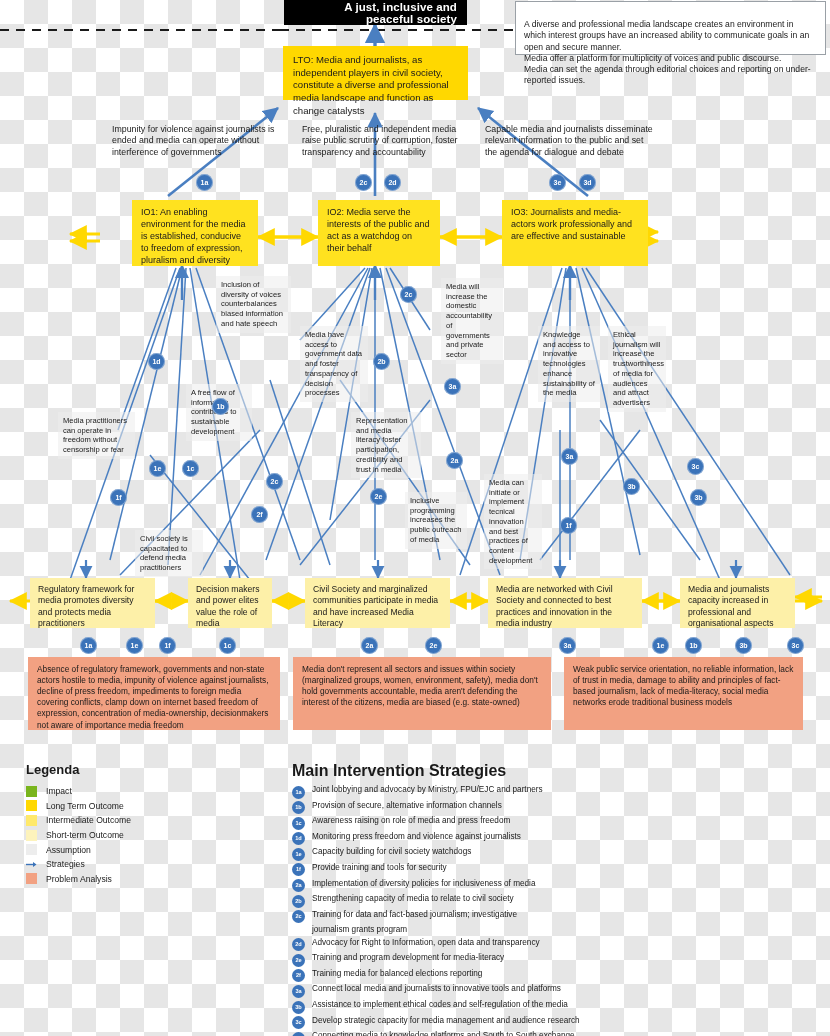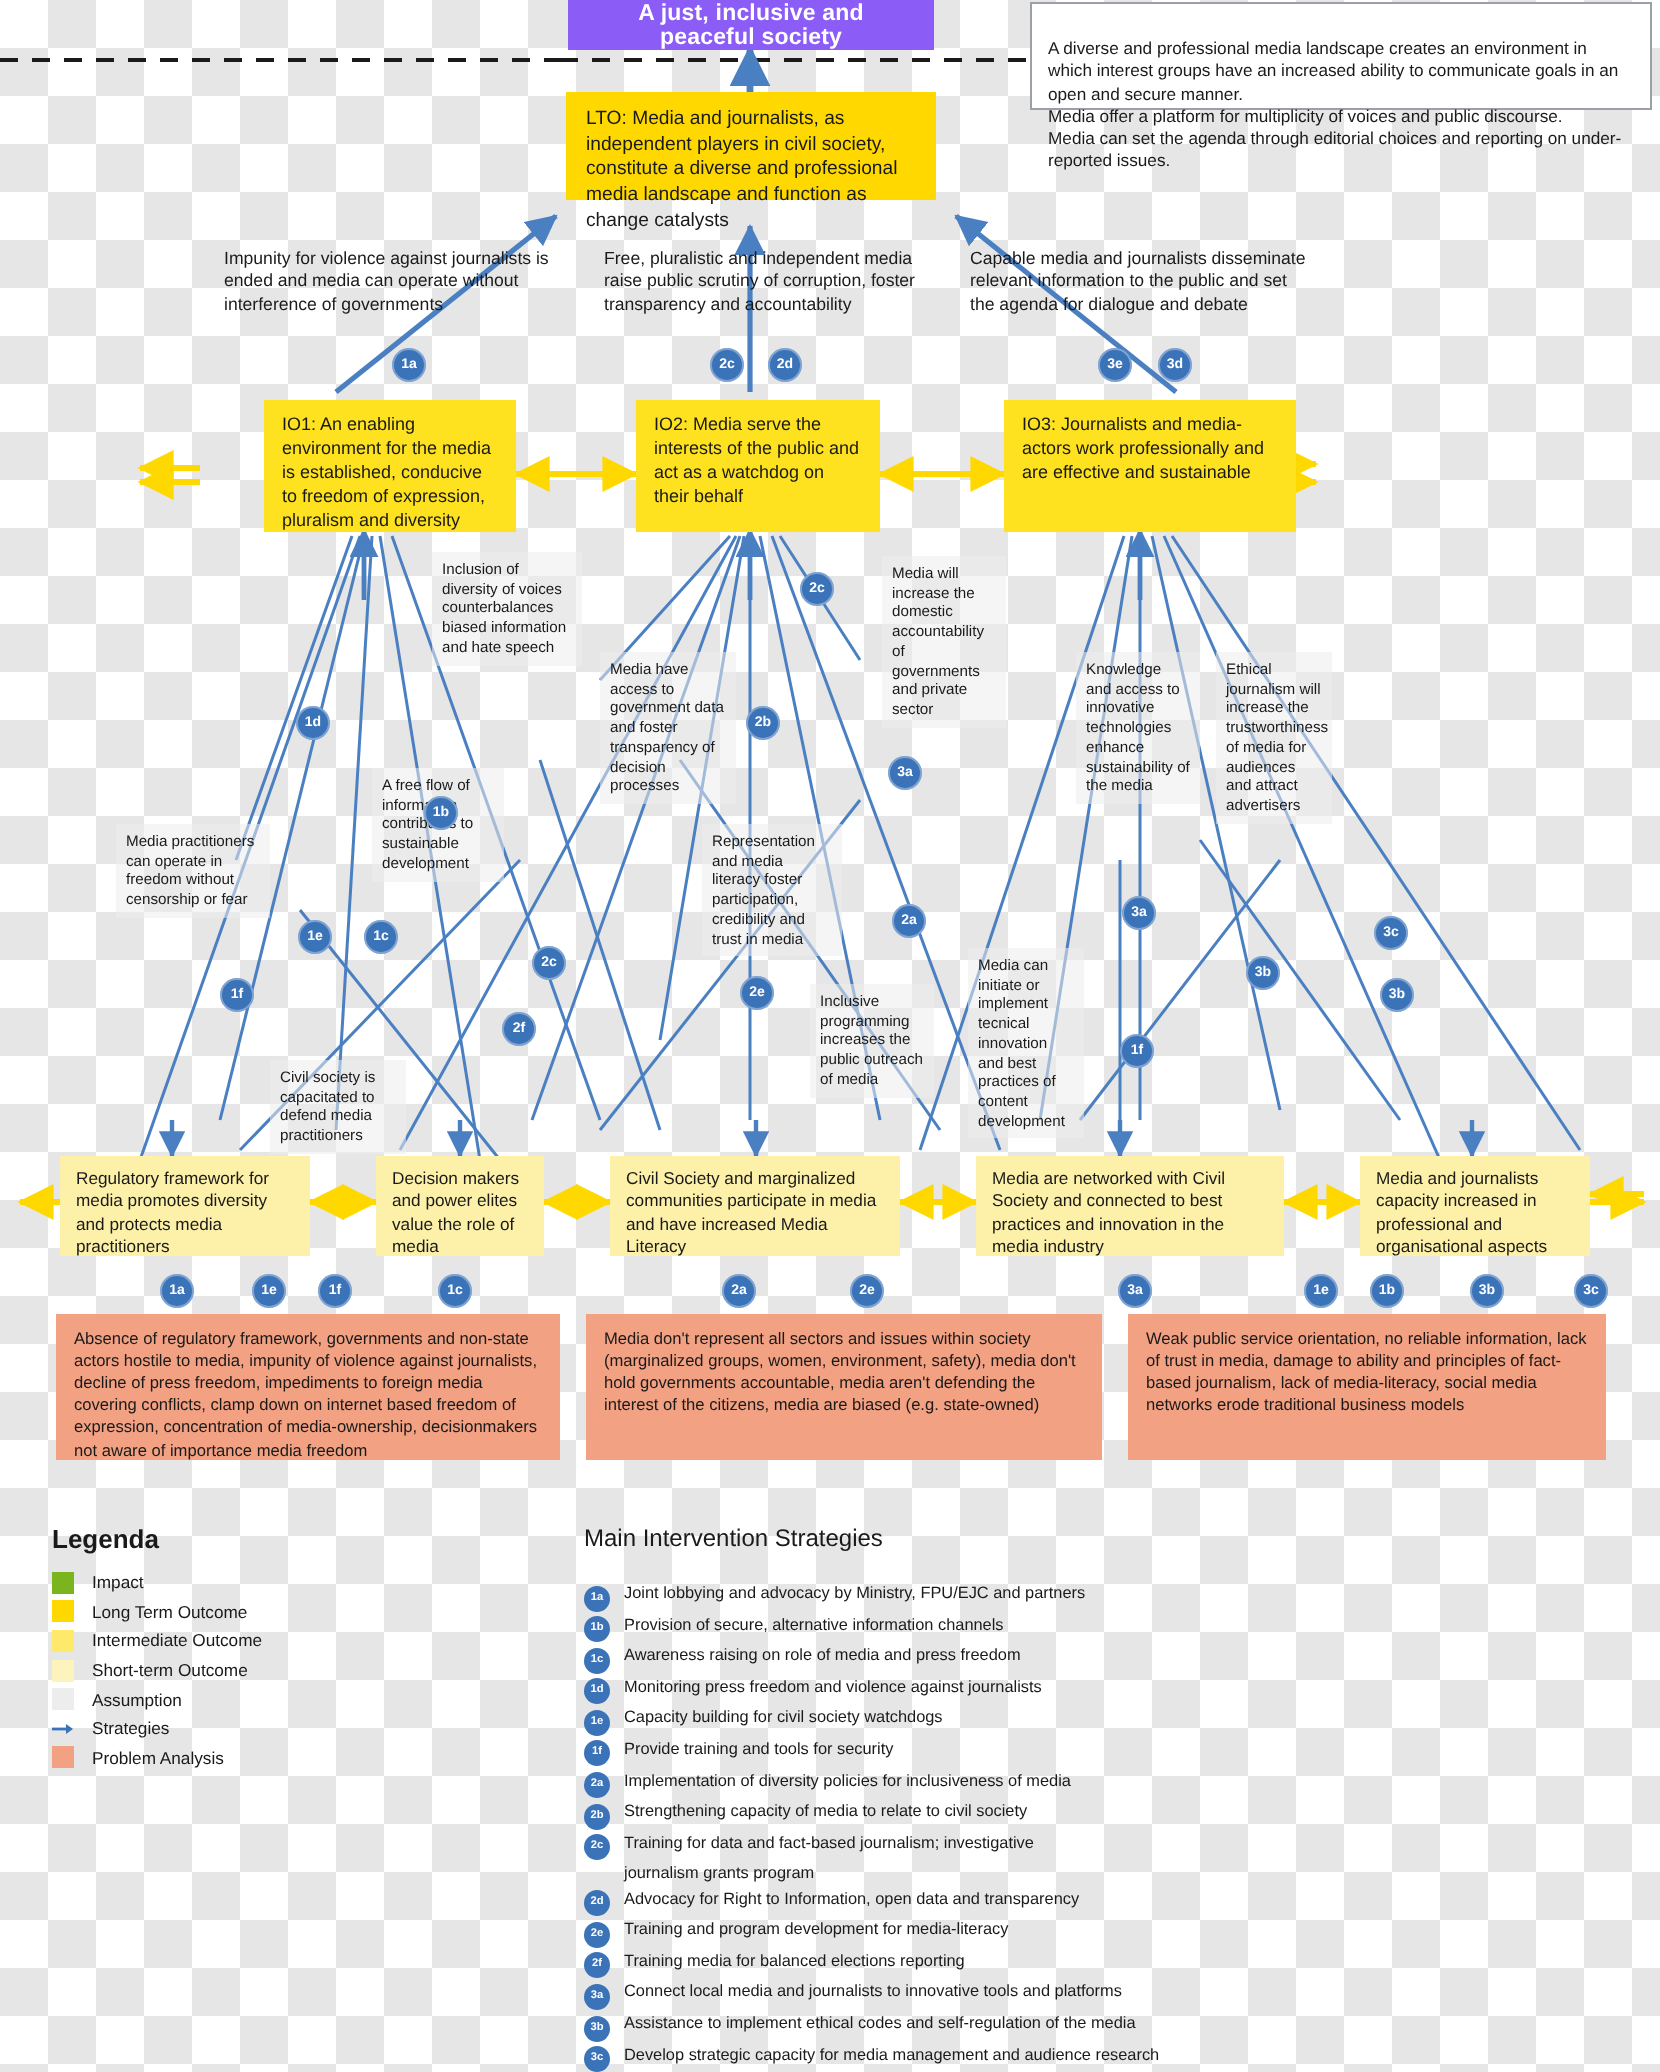--- a/index.html
+++ b/index.html
@@ -6,22 +6,22 @@
   body{
     width:830px;height:1036px;position:relative;overflow:hidden;
     background:
       repeating-conic-gradient(#e6e6e6 0% 25%, #ffffff 0% 50%) 0 0/48px 48px;
     font-family:"Liberation Sans", sans-serif;
     color:#1a1a1a;
   }
   #svg-layer{position:absolute;left:0;top:0;width:830px;height:1036px;pointer-events:none;}
   .node{position:absolute;box-sizing:border-box;}
   .impact-box{
-    background:#8b5cf6;color:#ffffff;font-weight:bold;font-size:11.5px;
-    text-align:center;padding:6px 10px;letter-spacing:.1px;
+    background:#000000;color:#ffffff;font-weight:bold;font-size:11.5px;
+    text-align:right;padding:6px 10px;letter-spacing:.1px;
   }
   .lto-box{
     background:#ffd800;font-size:9.6px;line-height:1.32;padding:8px 10px;
   }
   .desc-box{
     background:#ffffff;border:1px solid #9aa0a6;font-size:8.6px;
     line-height:1.30;padding:6px 8px;
   }
   .assume-top{font-size:8.8px;line-height:1.30;background:rgba(255,255,255,0.0);}
   .io-box{
@@ -38,21 +38,21 @@
   }
   .badge{
     position:absolute;width:17px;height:17px;border-radius:50%;
     background:#3b73b9;color:#fff;font-size:7px;font-weight:bold;
     display:flex;align-items:center;justify-content:center;
     box-shadow:0 0 0 1px rgba(255,255,255,.35) inset;
   }
   .legend-title{font-size:13px;font-weight:bold;margin-bottom:7px;}
   .legend-row{display:flex;align-items:center;height:14.6px;font-size:8.6px;}
   .sw{width:11px;height:11px;margin-right:9px;flex:0 0 11px;}
-  .strat-title{font-size:12px;font-weight:normal;margin-bottom:16px;}
+  .strat-title{font-size:16px;font-weight:bold;margin-bottom:5px;}
   .strat-row{display:flex;align-items:flex-start;margin-bottom:2.1px;font-size:8.2px;line-height:1.25;}
   .strat-badge{
     width:13px;height:13px;border-radius:50%;background:#3b73b9;color:#fff;
     font-size:5.6px;font-weight:bold;display:flex;align-items:center;justify-content:center;
     margin-right:7px;flex:0 0 13px;margin-top:.5px;
   }
   .strat-cont{margin-left:20px;font-size:8.2px;line-height:1.25;margin-bottom:2.1px;}
 </style>
 </head>
 <body>

